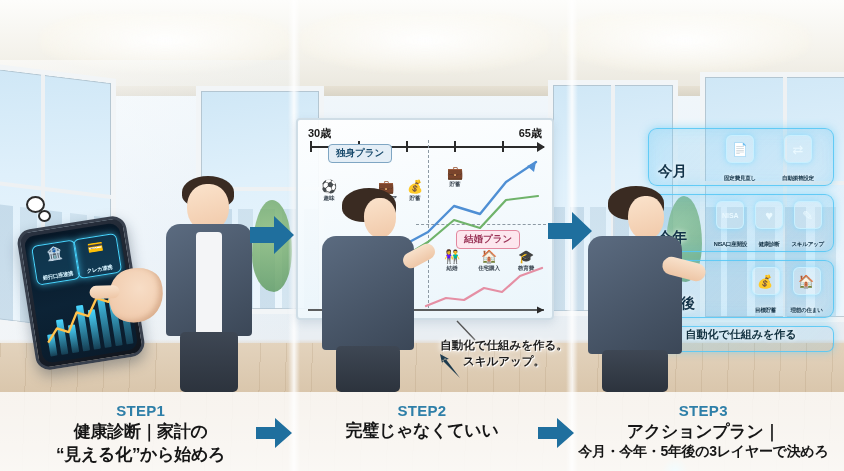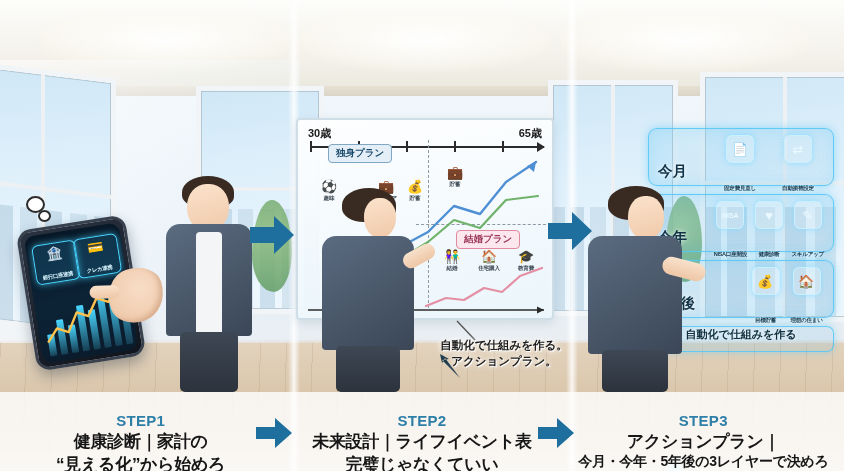--- a/index.html
+++ b/index.html
@@ -155,21 +155,21 @@
   .touch-glow{position:absolute;left:76px;top:272px;width:26px;height:26px;border-radius:50%;
     background:radial-gradient(circle,rgba(120,230,255,.95),rgba(120,230,255,0) 70%);z-index:23;}
 
   
   .step-arrow{position:absolute;z-index:34;}
 
   
   .capbar{position:absolute;left:0;right:0;bottom:0;height:79px;z-index:38;
     background:linear-gradient(180deg,rgba(255,255,255,.80),rgba(255,255,255,.90));
     display:flex;}
-  .cap{position:relative;flex:1;text-align:center;padding-top:20px;}
+  .cap{position:relative;flex:1;text-align:center;padding-top:10px;}
   .cap .st{font-size:15px;font-weight:bold;color:#2e7fa8;letter-spacing:.3px;}
   .cap .l1{font-size:17px;font-weight:bold;color:#161616;margin-top:1px;letter-spacing:-.3px;}
   .cap .l2{font-size:17px;font-weight:bold;color:#161616;margin-top:0px;letter-spacing:-.3px;}
   .cap.c3 .l2{font-size:14px;}
   .cap-arrow{position:absolute;right:-11px;top:26px;z-index:39;}
 </style>
 </head>
 <body>
 
 <div id="stage">
@@ -317,21 +317,21 @@
     <div class="hair" style="left:24px;top:0;width:54px;height:34px;"></div>
     <div class="head" style="left:46px;top:10px;width:32px;height:40px;"></div>
     <div class="body" style="left:4px;top:48px;width:92px;height:114px;"></div>
     <div class="legs" style="left:18px;top:158px;width:64px;height:46px;border-radius:5px;"></div>
     <div style="position:absolute;left:84px;top:60px;width:34px;height:16px;border-radius:9px;
       background:linear-gradient(180deg,#f8e1cb,#eec6a6);transform:rotate(-28deg);"></div>
   </div>
 
   <div class="note">
     <div>自動化で仕組みを作る。</div>
-    <div>アクションプラン。</div>
+    <div>スキルアップ。</div>
   </div>
   <svg style="position:absolute;left:455px;top:320px;width:24px;height:22px;z-index:31;" viewBox="0 0 24 22">
     <path d="M2 1 L20 20" stroke="#555" stroke-width="1.4" fill="none"></path>
   </svg>
   <svg style="position:absolute;left:436px;top:352px;width:26px;height:28px;z-index:31;" viewBox="0 0 26 28">
     <path d="M24 26 L6 8 L13 7 L4 2 L6 11 L9 6 Z" fill="#1c3a4d"></path>
   </svg>
 
   <svg class="step-arrow" style="left:548px;top:212px;width:44px;height:38px;" viewBox="0 0 44 38">
     <path d="M0 11h24V0l20 19-20 19V27H0z" fill="#1f6f9e"></path>
@@ -404,21 +404,20 @@
     <div class="cap c1">
       <div class="st">STEP1</div>
       <div class="l1">健康診断｜家計の</div>
       <div class="l2">“見える化”から始めろ</div>
       <svg class="cap-arrow" width="36" height="30" viewBox="0 0 36 30">
         <path d="M0 9h19V0l17 15-17 15v-9H0z" fill="#1f6f9e"></path>
       </svg>
     </div>
     <div class="cap c2">
       <div class="st">STEP2</div>
-      <div class="l1">未来設計｜ライフイベント表</div>
       <div class="l2">完璧じゃなくていい</div>
       <svg class="cap-arrow" width="36" height="30" viewBox="0 0 36 30">
         <path d="M0 9h19V0l17 15-17 15v-9H0z" fill="#1f6f9e"></path>
       </svg>
     </div>
     <div class="cap c3">
       <div class="st">STEP3</div>
       <div class="l1">アクションプラン｜</div>
       <div class="l2">今月・今年・5年後の3レイヤーで決めろ</div>
     </div>

